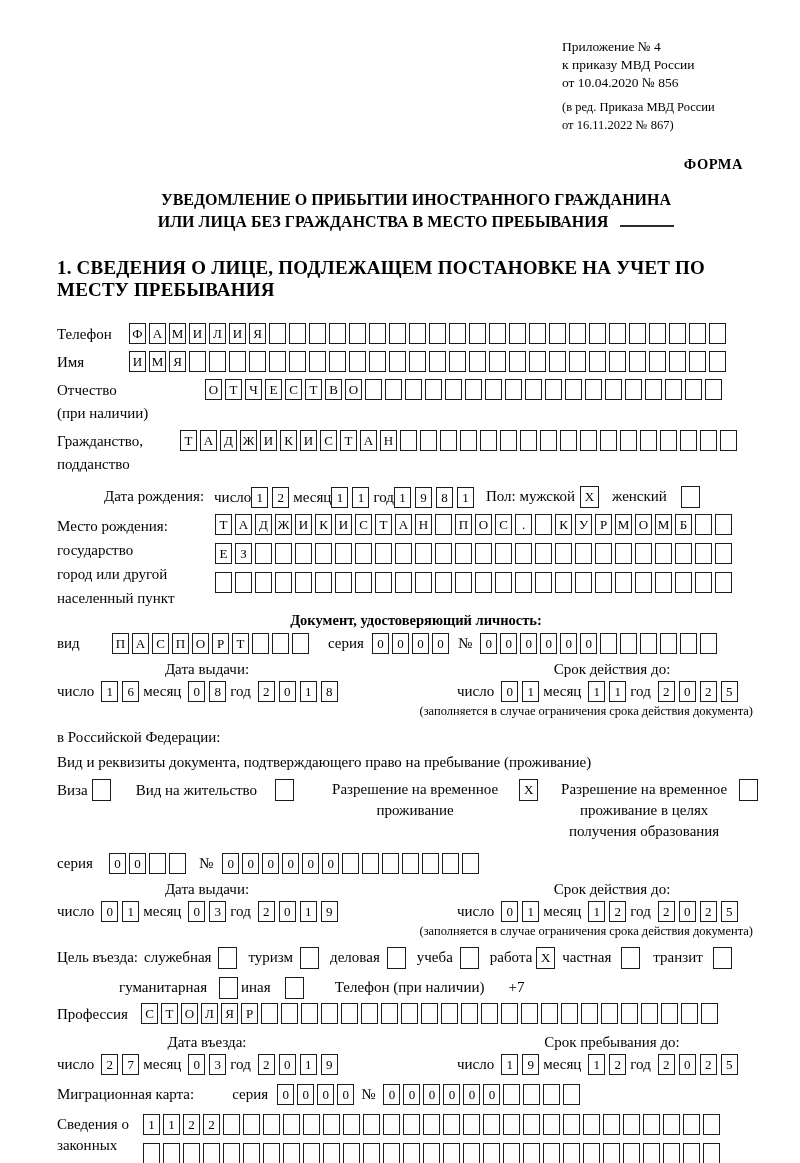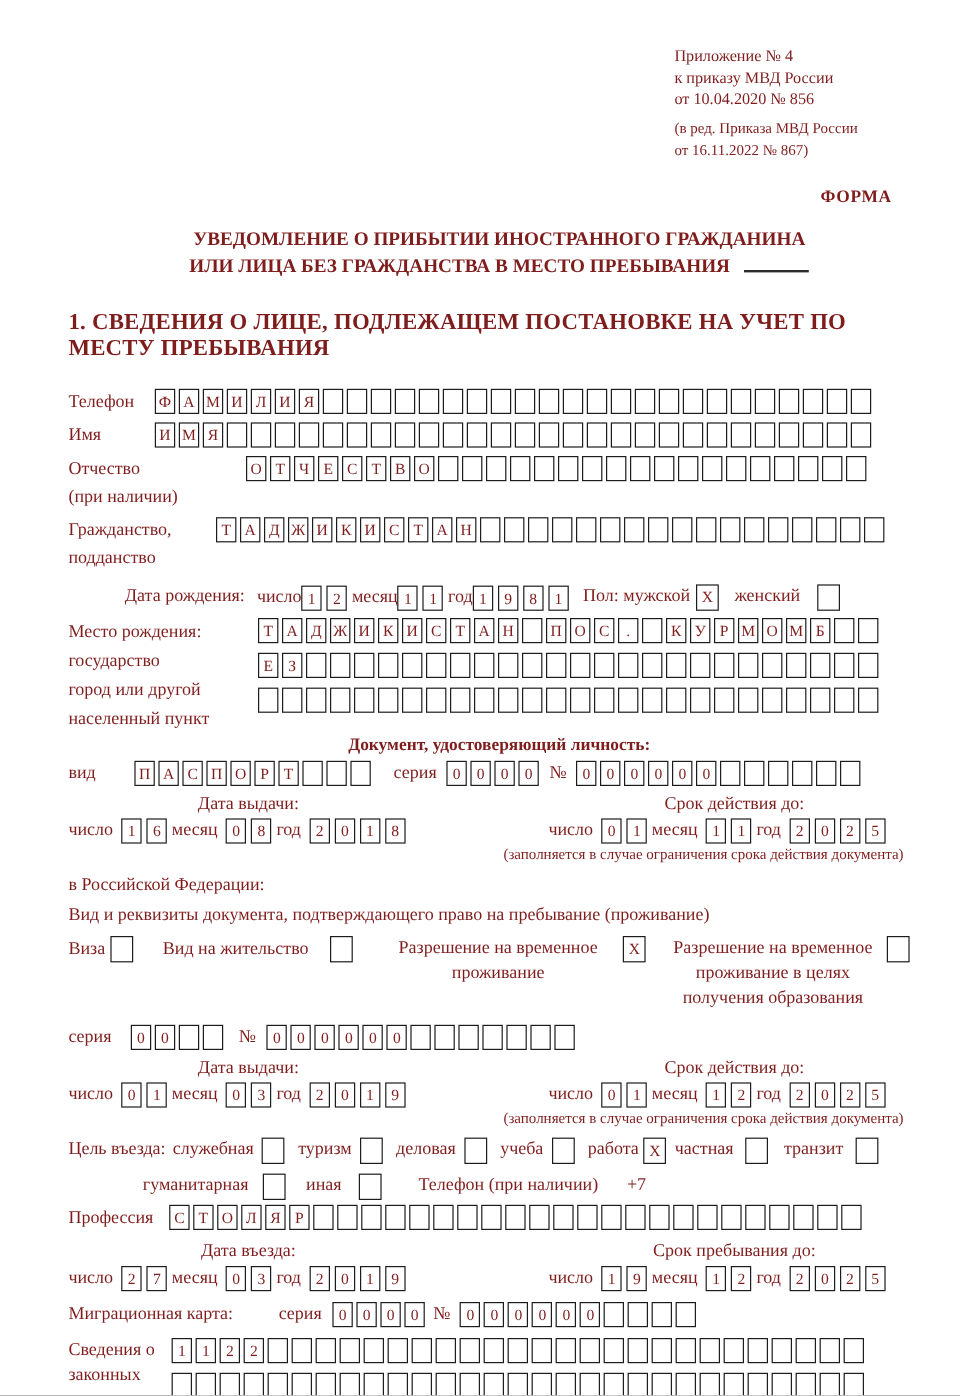--- a/index.html
+++ b/index.html
@@ -1,17 +1,17 @@
 <!DOCTYPE html>
 <html><head>
 <meta charset="utf-8">
 <style>
   html,body{margin:0;padding:0;background:#888;}
   .page{
-    width:800px;height:1163px;background:#fff;color:#7f1d1d;
+    width:800px;height:1163px;background:#fff;color:#000000;
     box-sizing:border-box;padding:38px 25px 16px 57px;
     font-family:"Liberation Serif","DejaVu Serif",serif;
     font-size:15px;position:relative;overflow:hidden;
   }
   
   .hdr{margin-left:505px;line-height:18px;font-size:13.5px;}
   .hdr .small{font-size:12.5px;}
   .hdr .gap{margin-top:6px;}
   .forma{font-weight:bold;text-align:right;padding-right:32px;margin-top:22px;font-size:14.5px;letter-spacing:.5px;}
   
@@ -254,21 +254,21 @@
     <span class="boxes cb" style="margin-left:4px;"><span class="cell">X</span></span>
     <span class="lbl" style="margin-left:4px;">частная</span>
     <span class="boxes cb" style="margin-left:10px;"><span class="cell"></span></span>
     <span class="lbl" style="margin-left:10px;">транзит</span>
     <span class="boxes cb" style="margin-left:10px;"><span class="cell"></span></span>
   </div>
 
   <div class="row" style="margin-top:7px;align-items:center;">
     <span class="lbl" style="margin-left:62px;">гуманитарная</span>
     <span class="boxes cb" style="margin-left:12px;"><span class="cell"></span></span>
-    <span class="lbl" style="margin-left:14px;text-align:right;">иная</span>
+    <span class="lbl" style="text-align:right;">иная</span>
     <span class="boxes cb" style="margin-left:14px;"><span class="cell"></span></span>
     <span class="lbl" style="margin-left:28px;">Телефон (при наличии)</span>
     <span class="lbl" style="margin-left:24px;margin-right:7px;">+7</span>
   </div>
 
   <div class="row" style="margin-top:4px;">
     <span class="lbl w-prof">Профессия</span>
     <span class="boxes"><span class="cell">С</span><span class="cell">Т</span><span class="cell">О</span><span class="cell">Л</span><span class="cell">Я</span><span class="cell">Р</span><span class="cell"></span><span class="cell"></span><span class="cell"></span><span class="cell"></span><span class="cell"></span><span class="cell"></span><span class="cell"></span><span class="cell"></span><span class="cell"></span><span class="cell"></span><span class="cell"></span><span class="cell"></span><span class="cell"></span><span class="cell"></span><span class="cell"></span><span class="cell"></span><span class="cell"></span><span class="cell"></span><span class="cell"></span><span class="cell"></span><span class="cell"></span><span class="cell"></span><span class="cell"></span></span>
   </div>
 

